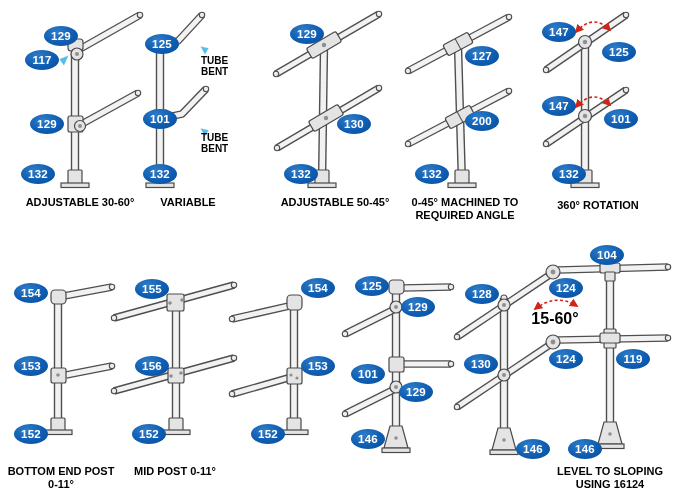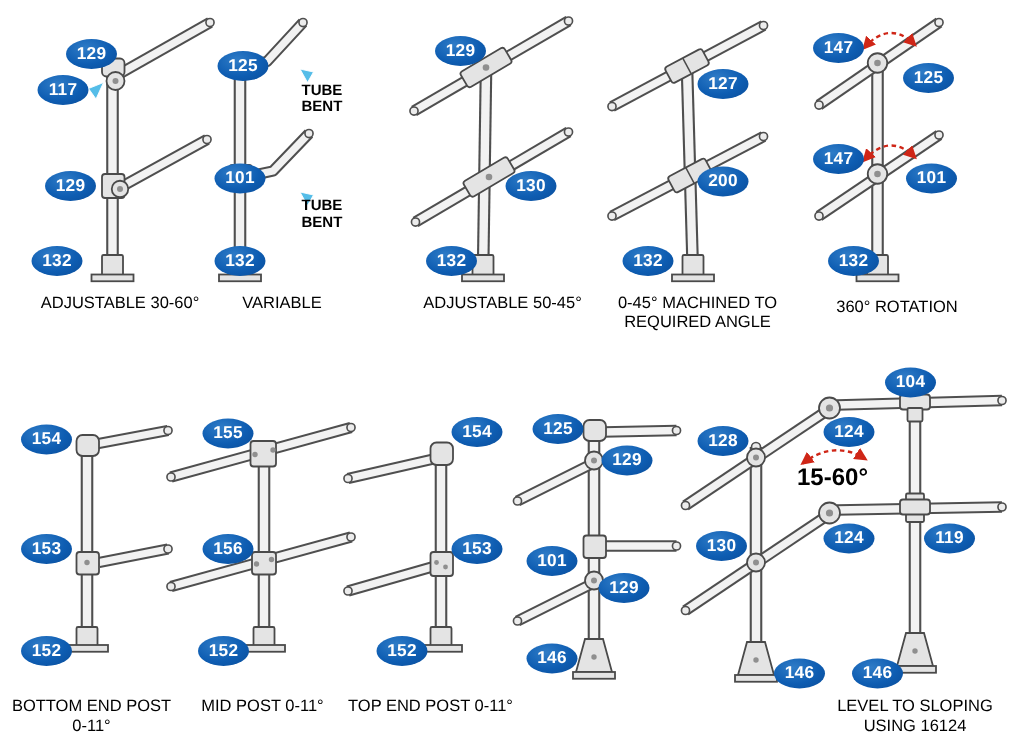--- a/index.html
+++ b/index.html
@@ -19,21 +19,21 @@
   .redd{stroke:#cf2617;stroke-width:1.6;fill:none;stroke-dasharray:3 2.4;}
   .cy{fill:#55bde8;stroke:#ffffff;stroke-width:0.6;}
   .badge{
     position:absolute;width:34px;height:20px;border-radius:50%;
     background:radial-gradient(ellipse at 38% 30%, #2f7cc7 0%, #0e5db2 55%, #0a4c98 100%);
     color:#ffffff;font-size:11.5px;font-weight:bold;line-height:20px;text-align:center;
     transform:translate(-50%,-50%);letter-spacing:0.2px;
   }
   .caption{
     position:absolute;transform:translateX(-50%);color:#000000;
-    font-size:11px;font-weight:normal;text-align:center;line-height:13px;white-space:nowrap;
+    font-size:11px;font-weight:bold;text-align:center;line-height:13px;white-space:nowrap;
   }
   .caption.wrap{white-space:normal;text-align:center;}
   .note{
     position:absolute;color:#000000;font-size:10px;font-weight:bold;line-height:10.5px;
     width:34px;
   }
   .note.angle{width:auto;font-size:16px;transform:translateX(-50%);white-space:nowrap;}
 </style>
 </head>
 <body>
@@ -322,20 +322,19 @@
   <div class="badge" style="left:533px;top:449px">146</div>
   <div class="badge" style="left:585px;top:449px">146</div>
 
   <div class="caption" style="left:80px;top:196px">ADJUSTABLE 30-60°</div>
   <div class="caption" style="left:188px;top:196px">VARIABLE</div>
   <div class="caption" style="left:335px;top:196px">ADJUSTABLE 50-45°</div>
   <div class="caption wrap" style="left:465px;top:196px;width:126px">0-45° MACHINED TO REQUIRED ANGLE</div>
   <div class="caption" style="left:598px;top:199px">360° ROTATION</div>
   <div class="caption wrap" style="left:61px;top:465px;width:112px">BOTTOM END POST 0-11°</div>
   <div class="caption" style="left:175px;top:465px">MID POST 0-11°</div>
-  <div class="caption" style="left:287px;top:465px">TOP END POST 0-11°</div>
   <div class="caption wrap" style="left:610px;top:465px;width:112px">LEVEL TO SLOPING USING 16124</div>
 
   <div class="note" style="left:201px;top:56px">TUBE BENT</div>
   <div class="note" style="left:201px;top:133px">TUBE BENT</div>
   <div class="note angle" style="left:555px;top:314px">15-60°</div>
 
 </div>
 
 </body></html>

